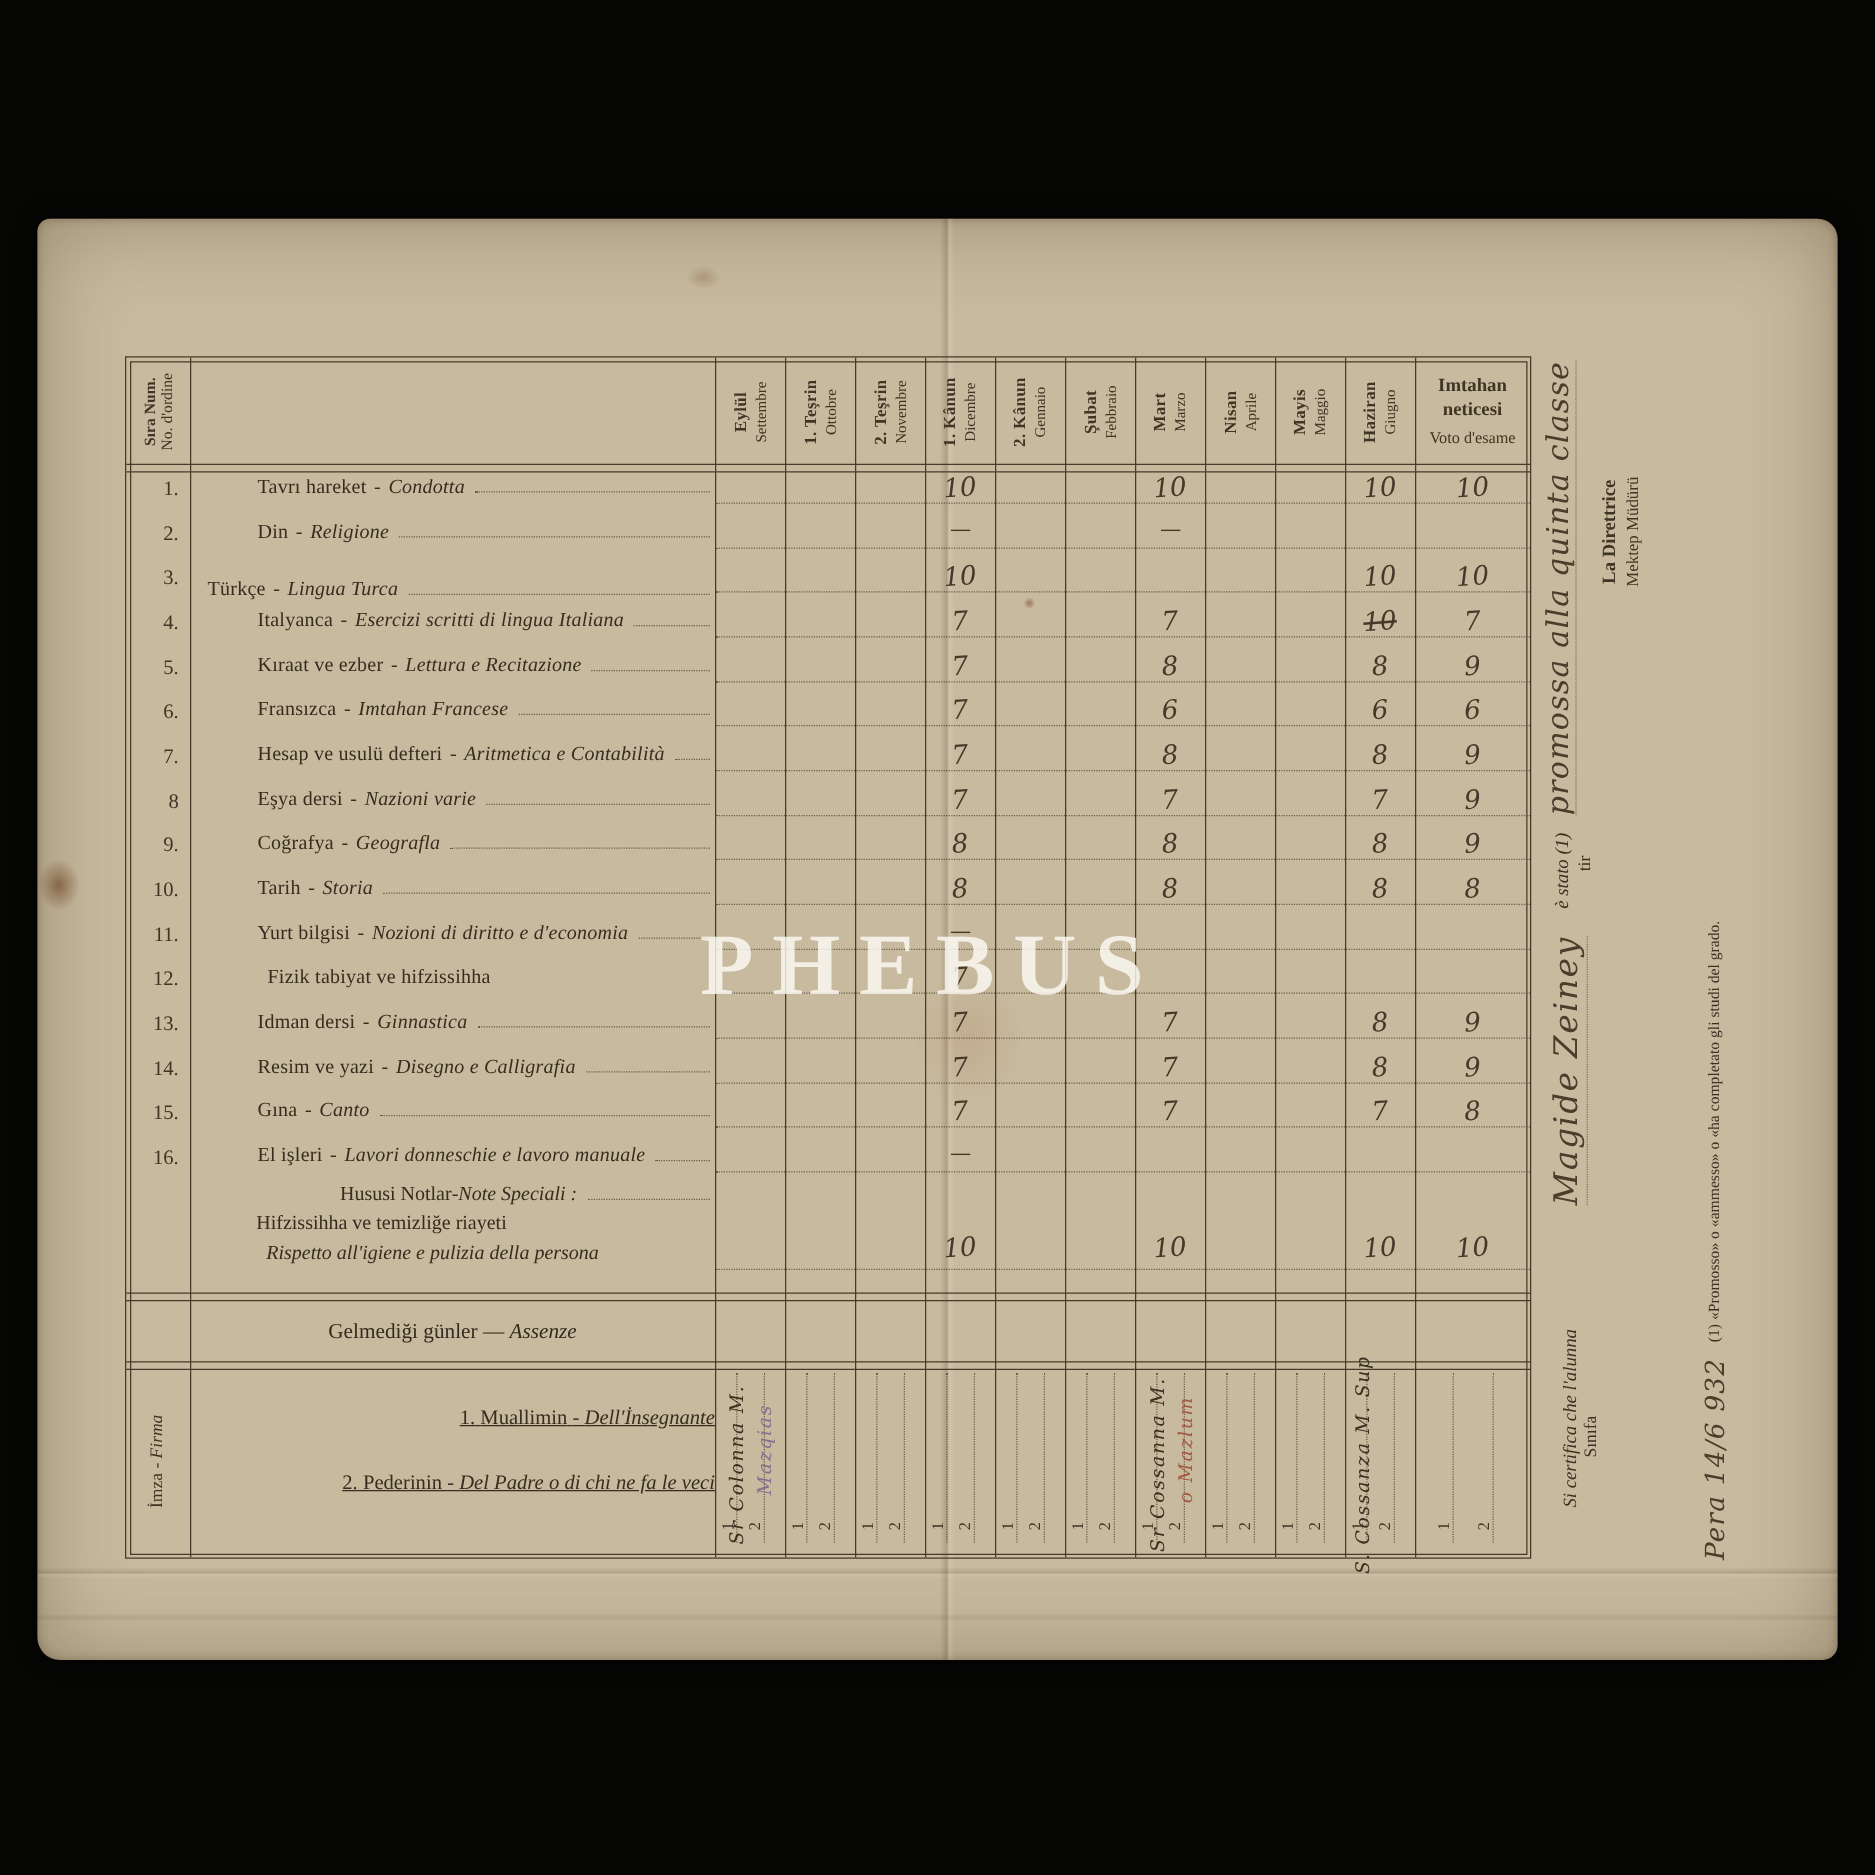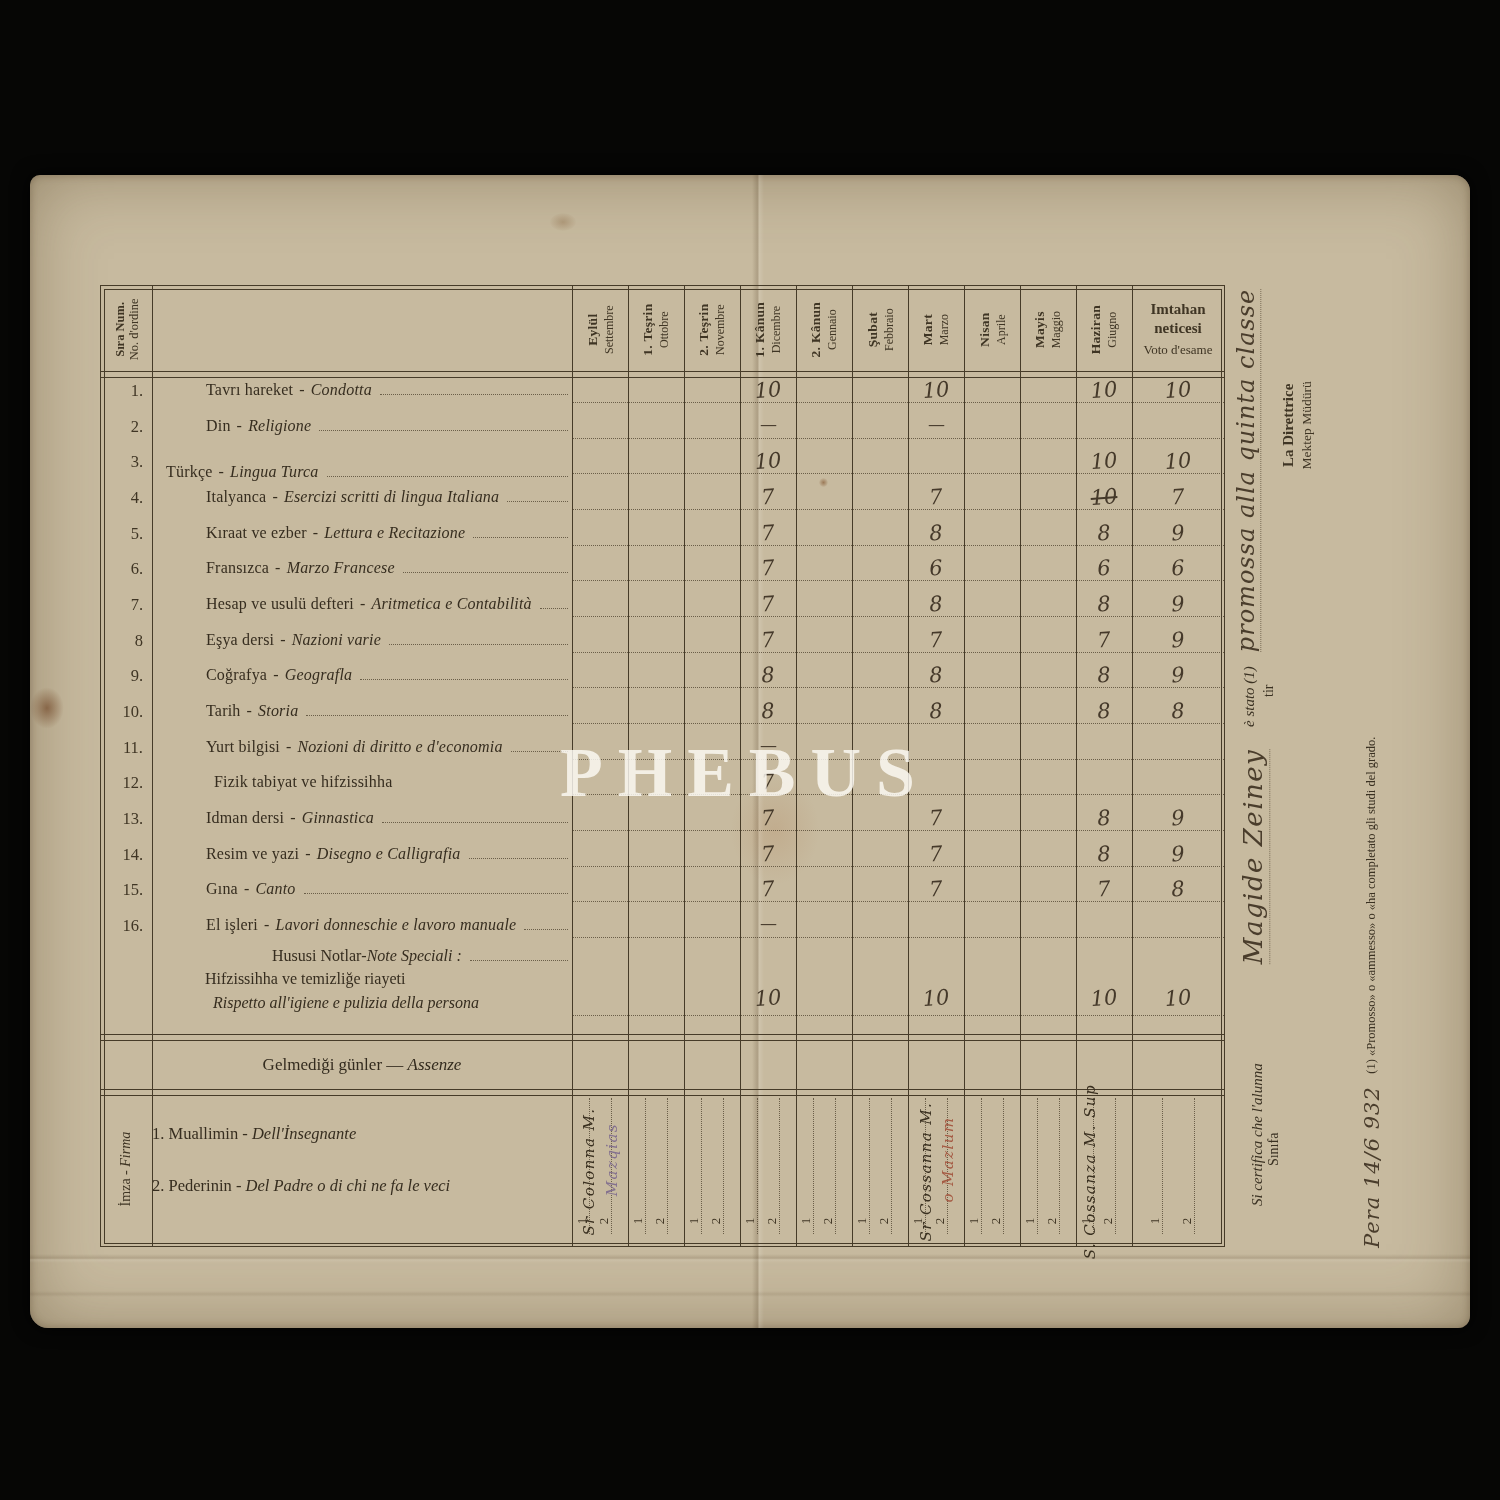--- a/index.html
+++ b/index.html
@@ -60,21 +60,21 @@
 
   .grade{position:absolute;font-family:"DejaVu Serif",serif;font-style:italic;font-size:21px;
          color:#45392a;transform:rotate(-4deg);width:34px;text-align:center;}
   .grade.dash{font-style:normal;font-size:17px;transform:none;letter-spacing:-1px;}
   .grade.struck{text-decoration:line-through;text-decoration-thickness:1.5px;}
 
   .notesrow{position:absolute;left:171px;top:661px;width:300px;height:22px;display:flex;align-items:baseline;
             font-size:16px;color:#362d1f;overflow:hidden;}
   .hygline{position:absolute;font-size:16px;color:#362d1f;height:22px;}
   .absrow{position:absolute;left:51px;top:769px;width:420px;text-align:center;font-size:17px;color:#332b1e;}
-  .sigline{position:absolute;left:51px;width:420px;text-align:left;font-size:16.5px;color:#362d1f;}
+  .sigline{position:absolute;left:51px;width:420px;text-align:right;font-size:16.5px;color:#362d1f;text-decoration:underline;}
 
   .signum{position:absolute;width:20px;height:20px;display:flex;align-items:center;justify-content:center;
           transform:rotate(-90deg);font-size:13px;color:#3f3524;}
   .sig{font-family:"DejaVu Serif",serif;font-style:italic;font-size:15px;letter-spacing:1.4px;}
   .ink-dark{color:#3a3020;}
   .ink-violet{color:#84718f;}
   .ink-red{color:#a55a43;}
 
   .margin-printed{font-style:italic;font-size:15px;color:#3a3122;}
   .margin-small{font-size:14px;color:#3a3122;}
@@ -287,21 +287,21 @@
         </div>
         <div class="dotline" style="left: 471px; top: 258.68px; width: 652px;"></div>
         <div class="grade" style="left: 650px; top: 234.68px;">7</div>
         <div class="grade" style="left: 818px; top: 234.68px;">8</div>
         <div class="grade" style="left: 986px; top: 234.68px;">8</div>
         <div class="grade" style="left: 1060px; top: 234.68px;">9</div>
         <div class="rownum" style="top: 273.35px;">6.</div>
         <div class="rowlabel" style="top: 273.35px;">
           <div style="white-space: nowrap;">Fransızca</div>
           <div class="sep">-</div>
-          <div class="it" style="white-space: nowrap;">Marzo Francese</div>
+          <div class="it" style="white-space: nowrap;">Imtahan Francese</div>
           <div class="leader"></div>
         </div>
         <div class="dotline" style="left: 471px; top: 294.35px; width: 652px;"></div>
         <div class="grade" style="left: 650px; top: 270.35px;">7</div>
         <div class="grade" style="left: 818px; top: 270.35px;">6</div>
         <div class="grade" style="left: 986px; top: 270.35px;">6</div>
         <div class="grade" style="left: 1060px; top: 270.35px;">6</div>
         <div class="rownum" style="top: 309.02px;">7.</div>
         <div class="rowlabel" style="top: 309.02px;">
           <div style="white-space: nowrap;">Hesap ve usulü defteri</div>

